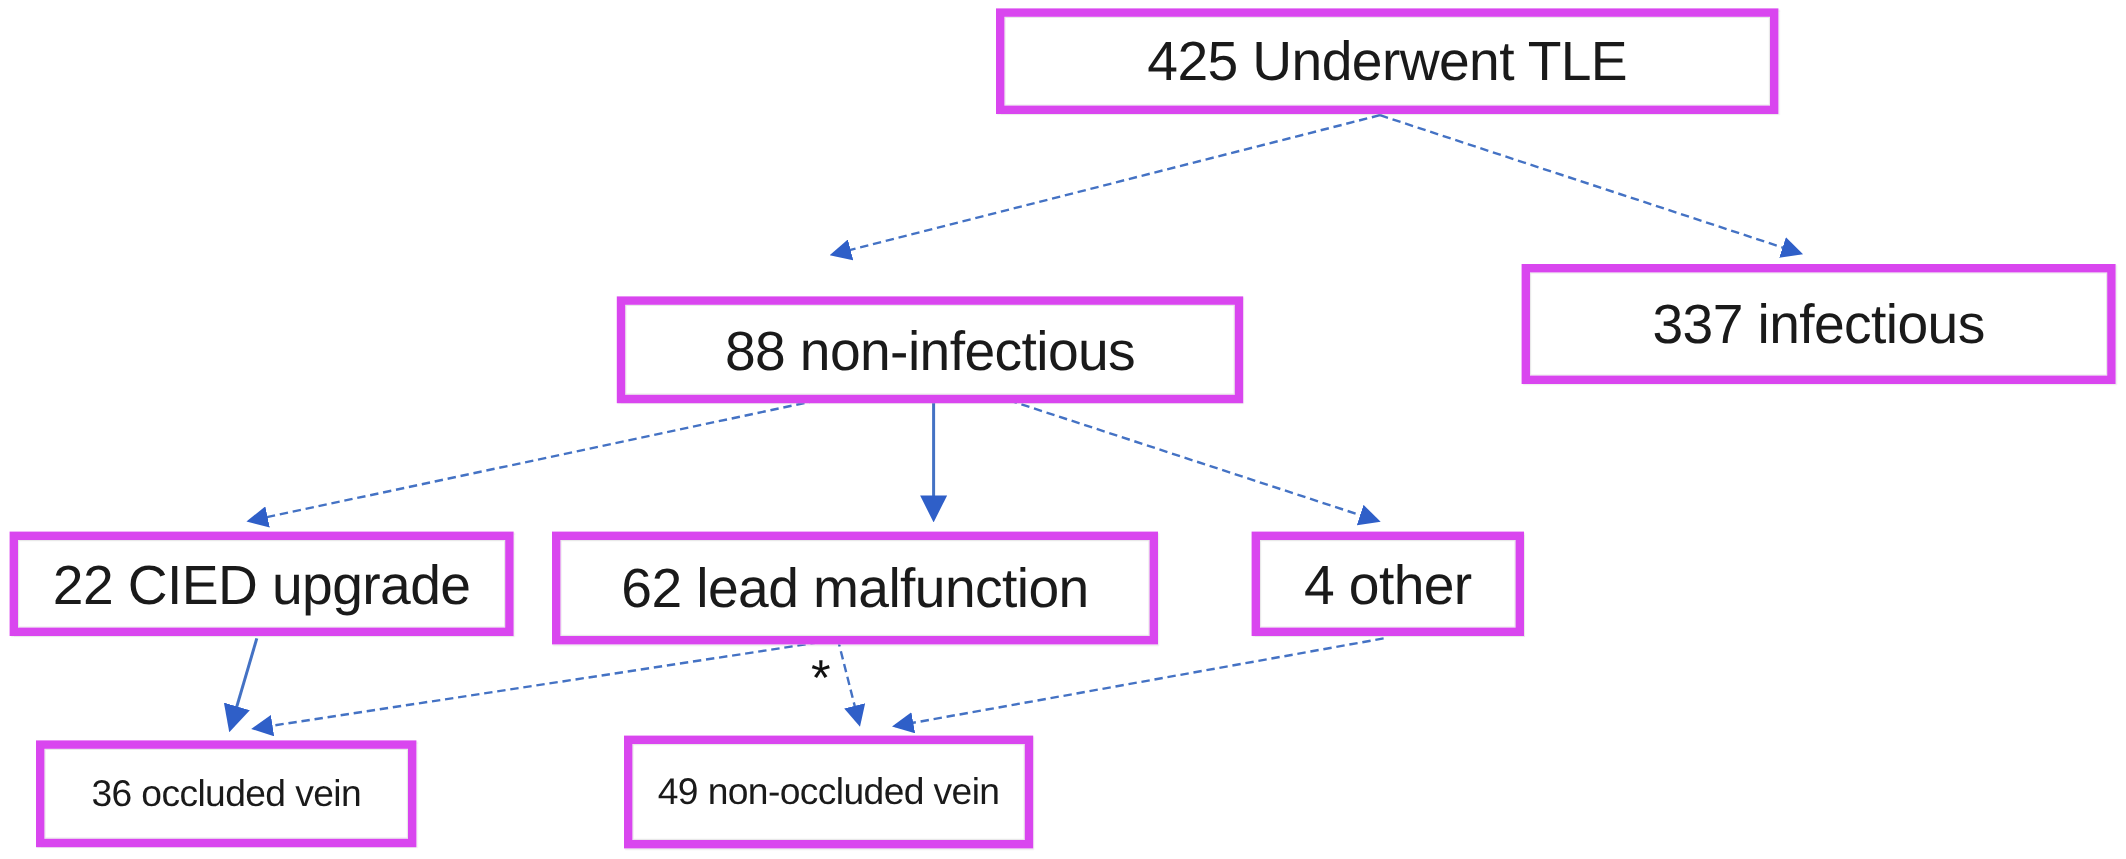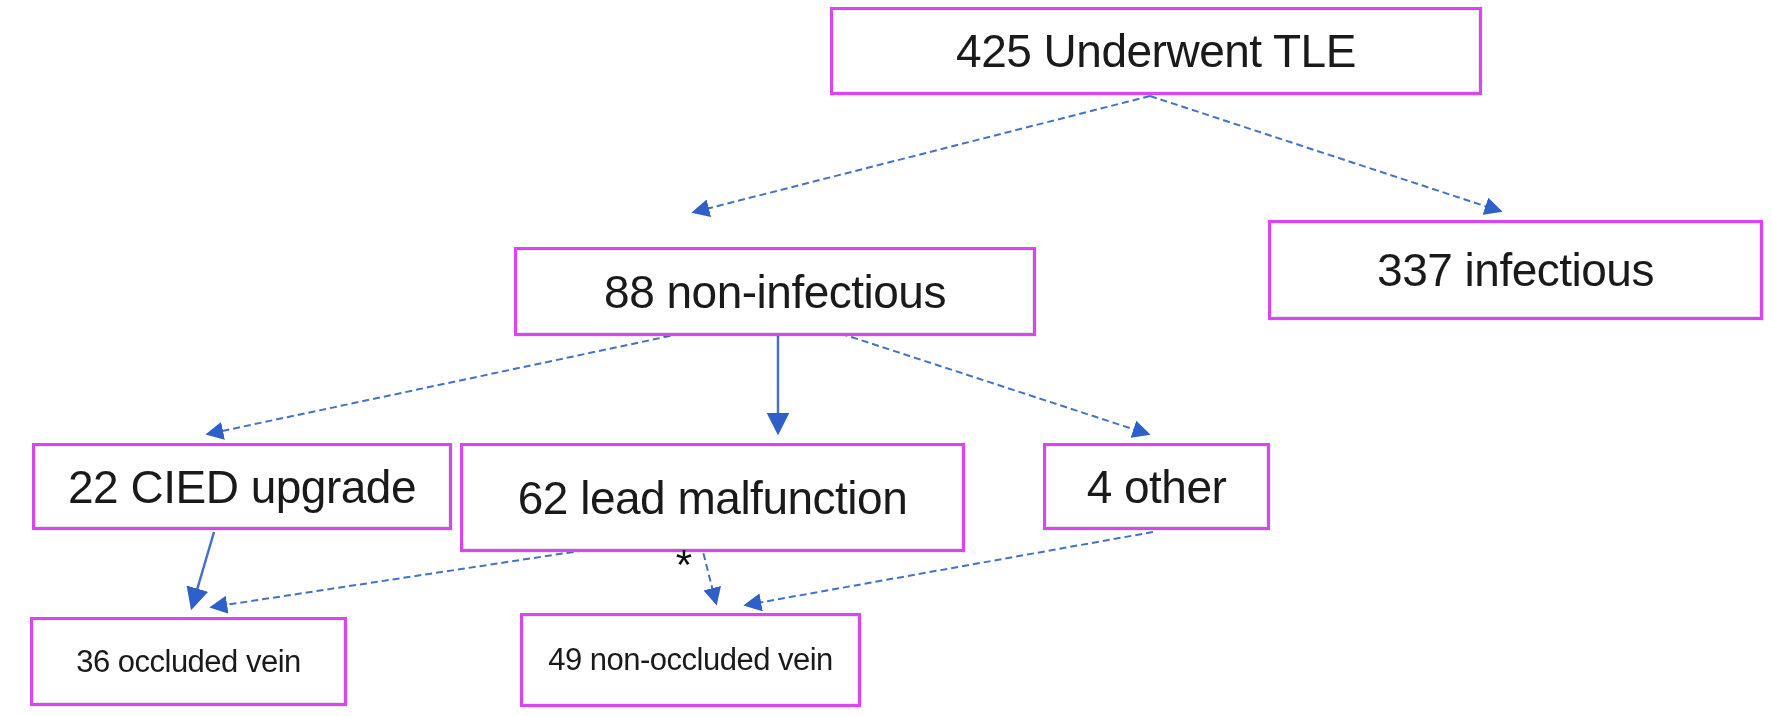--- a/index.html
+++ b/index.html
@@ -7,35 +7,35 @@
     position:relative;
     width:1772px;height:716px;
     background:#ffffff;
     font-family:"Liberation Sans", sans-serif;
     overflow:hidden;
   }
   #edges{position:absolute;left:0;top:0;width:1772px;height:716px;}
   .node{
     position:absolute;
     background:#ffffff;
-    border:3px solid #d946ef;
+    border:7px solid #d946ef;
     box-shadow:inset 0 0 0 1px #e9e9e9, 1px 1px 1px rgba(0,0,0,0.08);
     display:flex;align-items:center;justify-content:center;
     color:#1a1a1a;
     font-size:46px;
     letter-spacing:-0.5px;
     white-space:nowrap;
     box-sizing:border-box;
   }
   .node.small{font-size:31px;}
   #n-underwent   {left:830px;  top:7px;   width:652px; height:88px;}
   #n-noninf      {left:514px;  top:222px; width:522px; height:89px;margin-top:25px;}
   #n-inf         {left:1268px; top:220px; width:495px; height:100px;}
-  #n-cied        {left:8px;    top:443px; width:420px; height:87px;margin-left:24px;}
-  #n-lead        {left:460px;  top:443px; width:505px; height:109px;}
+  #n-cied        {left:8px;    top:443px; width:420px; height:87px;}
+  #n-lead        {left:460px;  top:443px; width:505px; height:94px;}
   #n-other       {left:1043px; top:443px; width:227px; height:87px;}
   #n-occluded    {left:30px;   top:617px; width:317px; height:89px;}
   #n-nonoccluded {left:520px;  top:613px; width:341px; height:94px;}
   .edge{stroke:#4472C4;stroke-width:2;fill:none;}
   .edge.dashed{stroke-dasharray:7 4;}
   .edge.solid{stroke-width:2.5;}
   #asterisk{
     position:absolute;left:664px;top:544px;
     font-size:42px;color:#111;line-height:1;
     width:40px;text-align:center;

